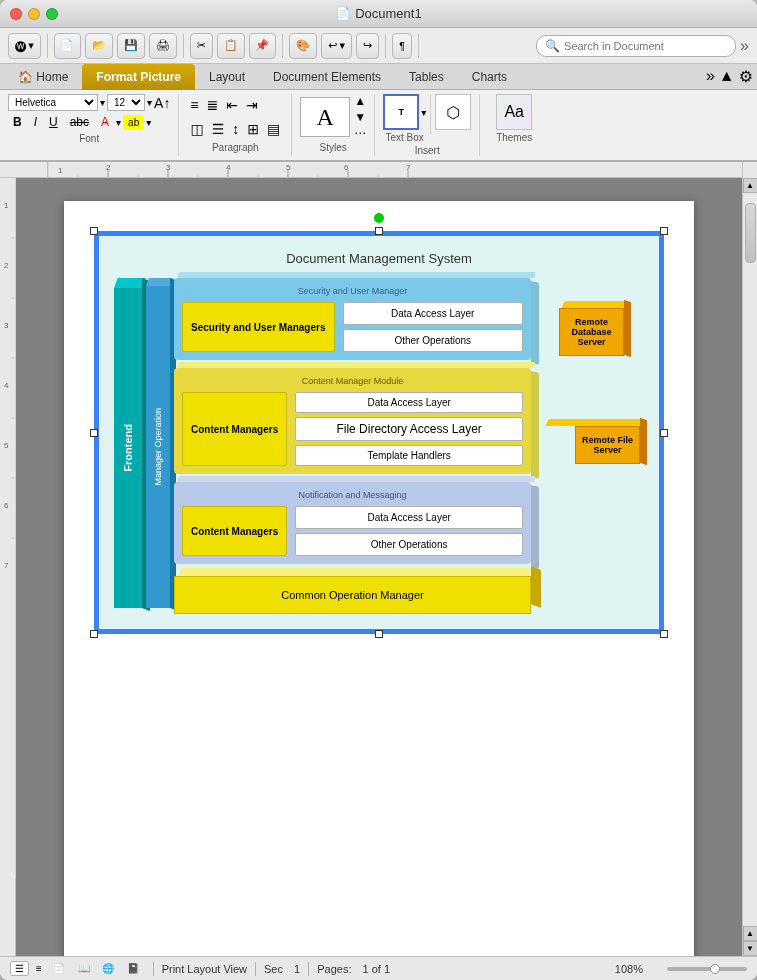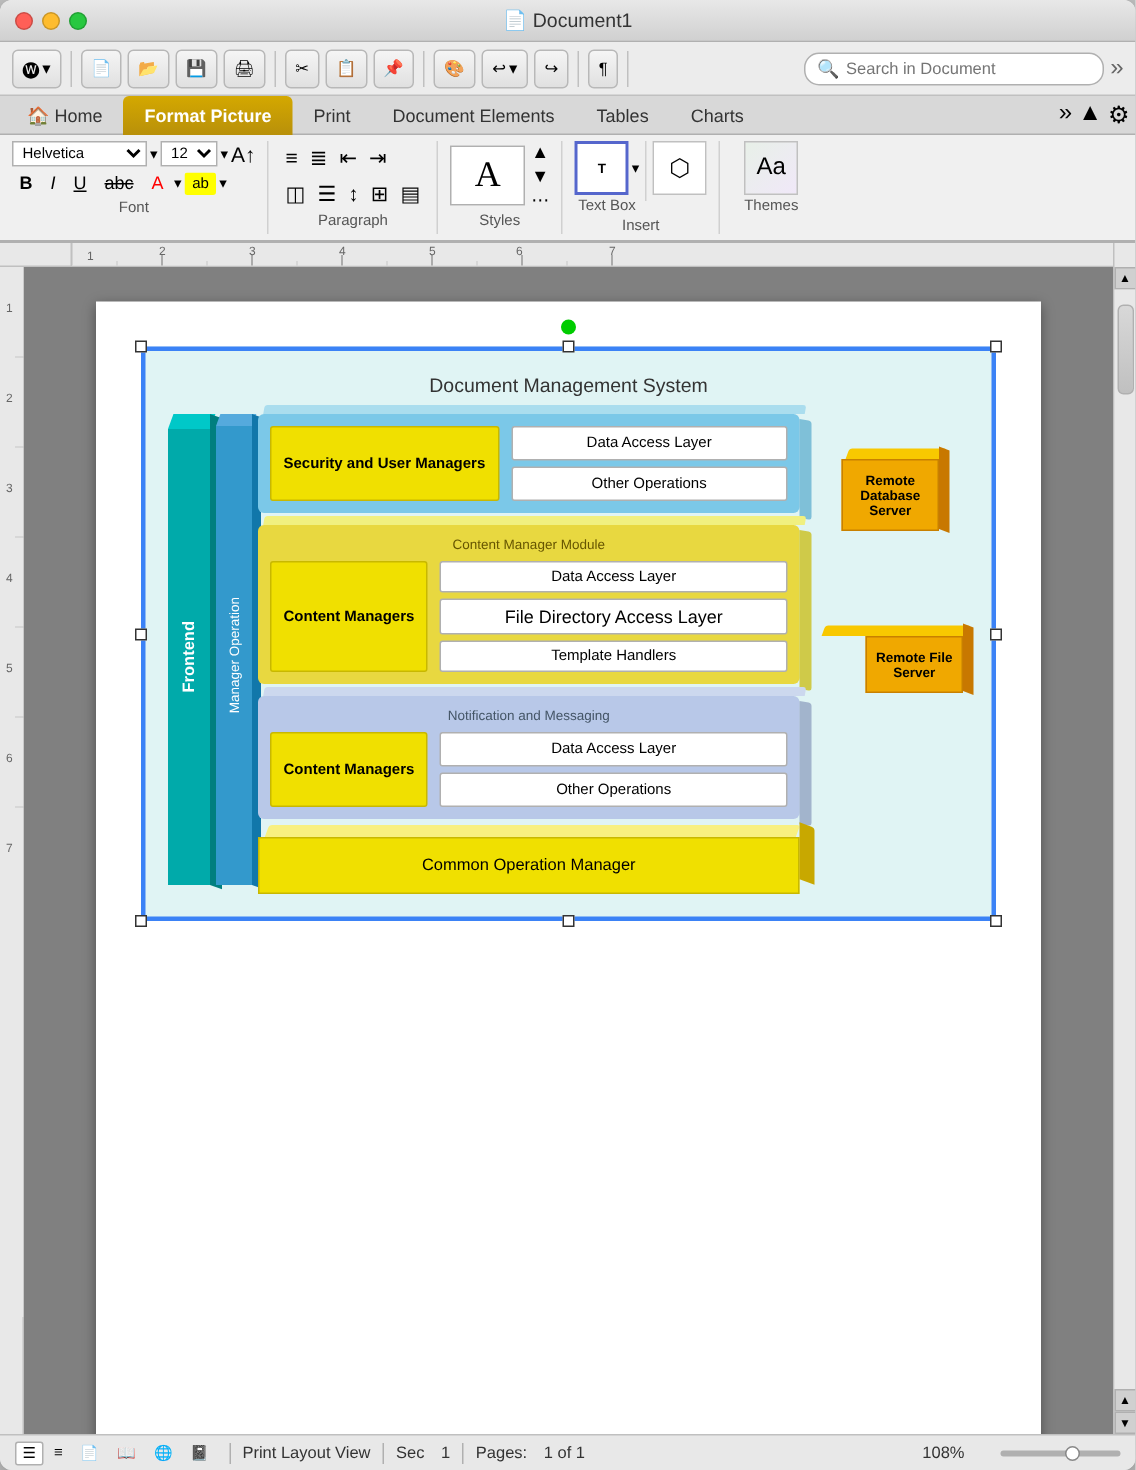--- a/index.html
+++ b/index.html
@@ -67,21 +67,21 @@
     .scrollbar-v { width: 15px; background: #e0e0e0; flex-shrink: 0; border-left: 1px solid #c0c0c0; display: flex; flex-direction: column; align-items: center; }
     .scroll-arrow { width: 15px; height: 15px; background: #d0d0d0; border: 1px solid #b0b0b0; display: flex; align-items: center; justify-content: center; font-size: 8px; cursor: pointer; flex-shrink: 0; }
     .scroll-track { flex: 1; width: 100%; background: #e8e8e8; position: relative; }
     .scroll-thumb { width: 11px; height: 60px; background: linear-gradient(180deg, #d8d8d8, #c0c0c0); border: 1px solid #b0b0b0; border-radius: 4px; position: absolute; top: 10px; left: 2px; }
     .scroll-arrows-bottom { display: flex; flex-direction: column; }
 
     
     .doc-page { background: white; margin: 15px auto; width: 630px; min-height: 800px; box-shadow: 0 2px 8px rgba(0,0,0,0.4); position: relative; padding: 30px; }
 
     
-    .diagram-container { background: #e0f4f4; border: 3px solid #3b82f6; width: 100%; position: relative; padding: 15px; }
+    .diagram-container { background: #e0f4f4; border: 5px solid #3b82f6; width: 100%; position: relative; padding: 15px; }
     .diagram-title { text-align: center; font-size: 13px; color: #333; margin-bottom: 12px; }
 
     
     .status-bar { background: #e8e8e8; border-top: 1px solid #c0c0c0; height: 24px; display: flex; align-items: center; padding: 0 10px; gap: 8px; flex-shrink: 0; }
     .status-item { font-size: 11px; color: #333; display: flex; align-items: center; gap: 4px; }
     .status-sep { width: 1px; height: 14px; background: #b0b0b0; }
     .status-right { margin-left: auto; display: flex; align-items: center; gap: 24px; }
     .zoom-slider { width: 80px; height: 4px; background: #b0b0b0; border-radius: 2px; position: relative; cursor: pointer; }
     .zoom-thumb { width: 10px; height: 10px; background: white; border: 1px solid #888; border-radius: 50%; position: absolute; top: -3px; left: 60%; transform: translateX(-50%); }
     .view-btns { display: flex; gap: 2px; }
@@ -164,21 +164,21 @@
     </div>
 
     <div class="ribbon-tabs">
       <div class="ribbon-tab">
         <span>🏠</span>&nbsp;<span>Home</span>
       </div>
       <div class="ribbon-tab highlighted">
         <span>Format Picture</span>
       </div>
       <div class="ribbon-tab">
-        <span>Print</span>
+        <span>Layout</span>
       </div>
       <div class="ribbon-tab">
         <span>Document Elements</span>
       </div>
       <div class="ribbon-tab">
         <span>Tables</span>
       </div>
       <div class="ribbon-tab">
         <span>Charts</span>
       </div>
@@ -385,20 +385,21 @@
                 <div style="position:absolute;top:0;left:0;width:24px;height:8px;background:#55aadd;transform:skewX(-20deg);transform-origin:bottom left;"></div>
                 <div style="position:absolute;top:8px;left:0;width:24px;height:calc(100% - 14px);background:#3399cc;display:flex;align-items:center;justify-content:center;">
                   <span style="writing-mode:vertical-rl;transform:rotate(180deg);color:white;font-size:9px;">Manager Operation</span>
                 </div>
                 <div style="position:absolute;top:0;right:-6px;width:6px;height:calc(100% - 6px);background:#1177aa;transform:skewY(20deg);transform-origin:top left;"></div>
               </div>
 
               <div style="flex:1;display:flex;flex-direction:column;gap:8px;">
 
                 <div style="background:#7bc8e8;border-radius:4px;padding:8px;position:relative;">
+                  <div style="font-size:9px;color:#336688;text-align:center;margin-bottom:6px;">Security and User Manager</div>
                   <div style="display:flex;gap:8px;align-items:stretch;">
                     <div style="background:#f0e000;border:1px solid #c8b800;border-radius:2px;padding:8px;font-size:10px;font-weight:bold;text-align:center;min-width:90px;display:flex;align-items:center;justify-content:center;">
                       <span>Security and User Managers</span>
                     </div>
                     <div style="display:flex;flex-direction:column;gap:4px;flex:1;">
                       <div style="background:white;border:1px solid #b0b0b0;border-radius:2px;padding:5px 8px;font-size:10px;text-align:center;">Data Access Layer</div>
                       <div style="background:white;border:1px solid #b0b0b0;border-radius:2px;padding:5px 8px;font-size:10px;text-align:center;">Other Operations</div>
                     </div>
                   </div>
 

